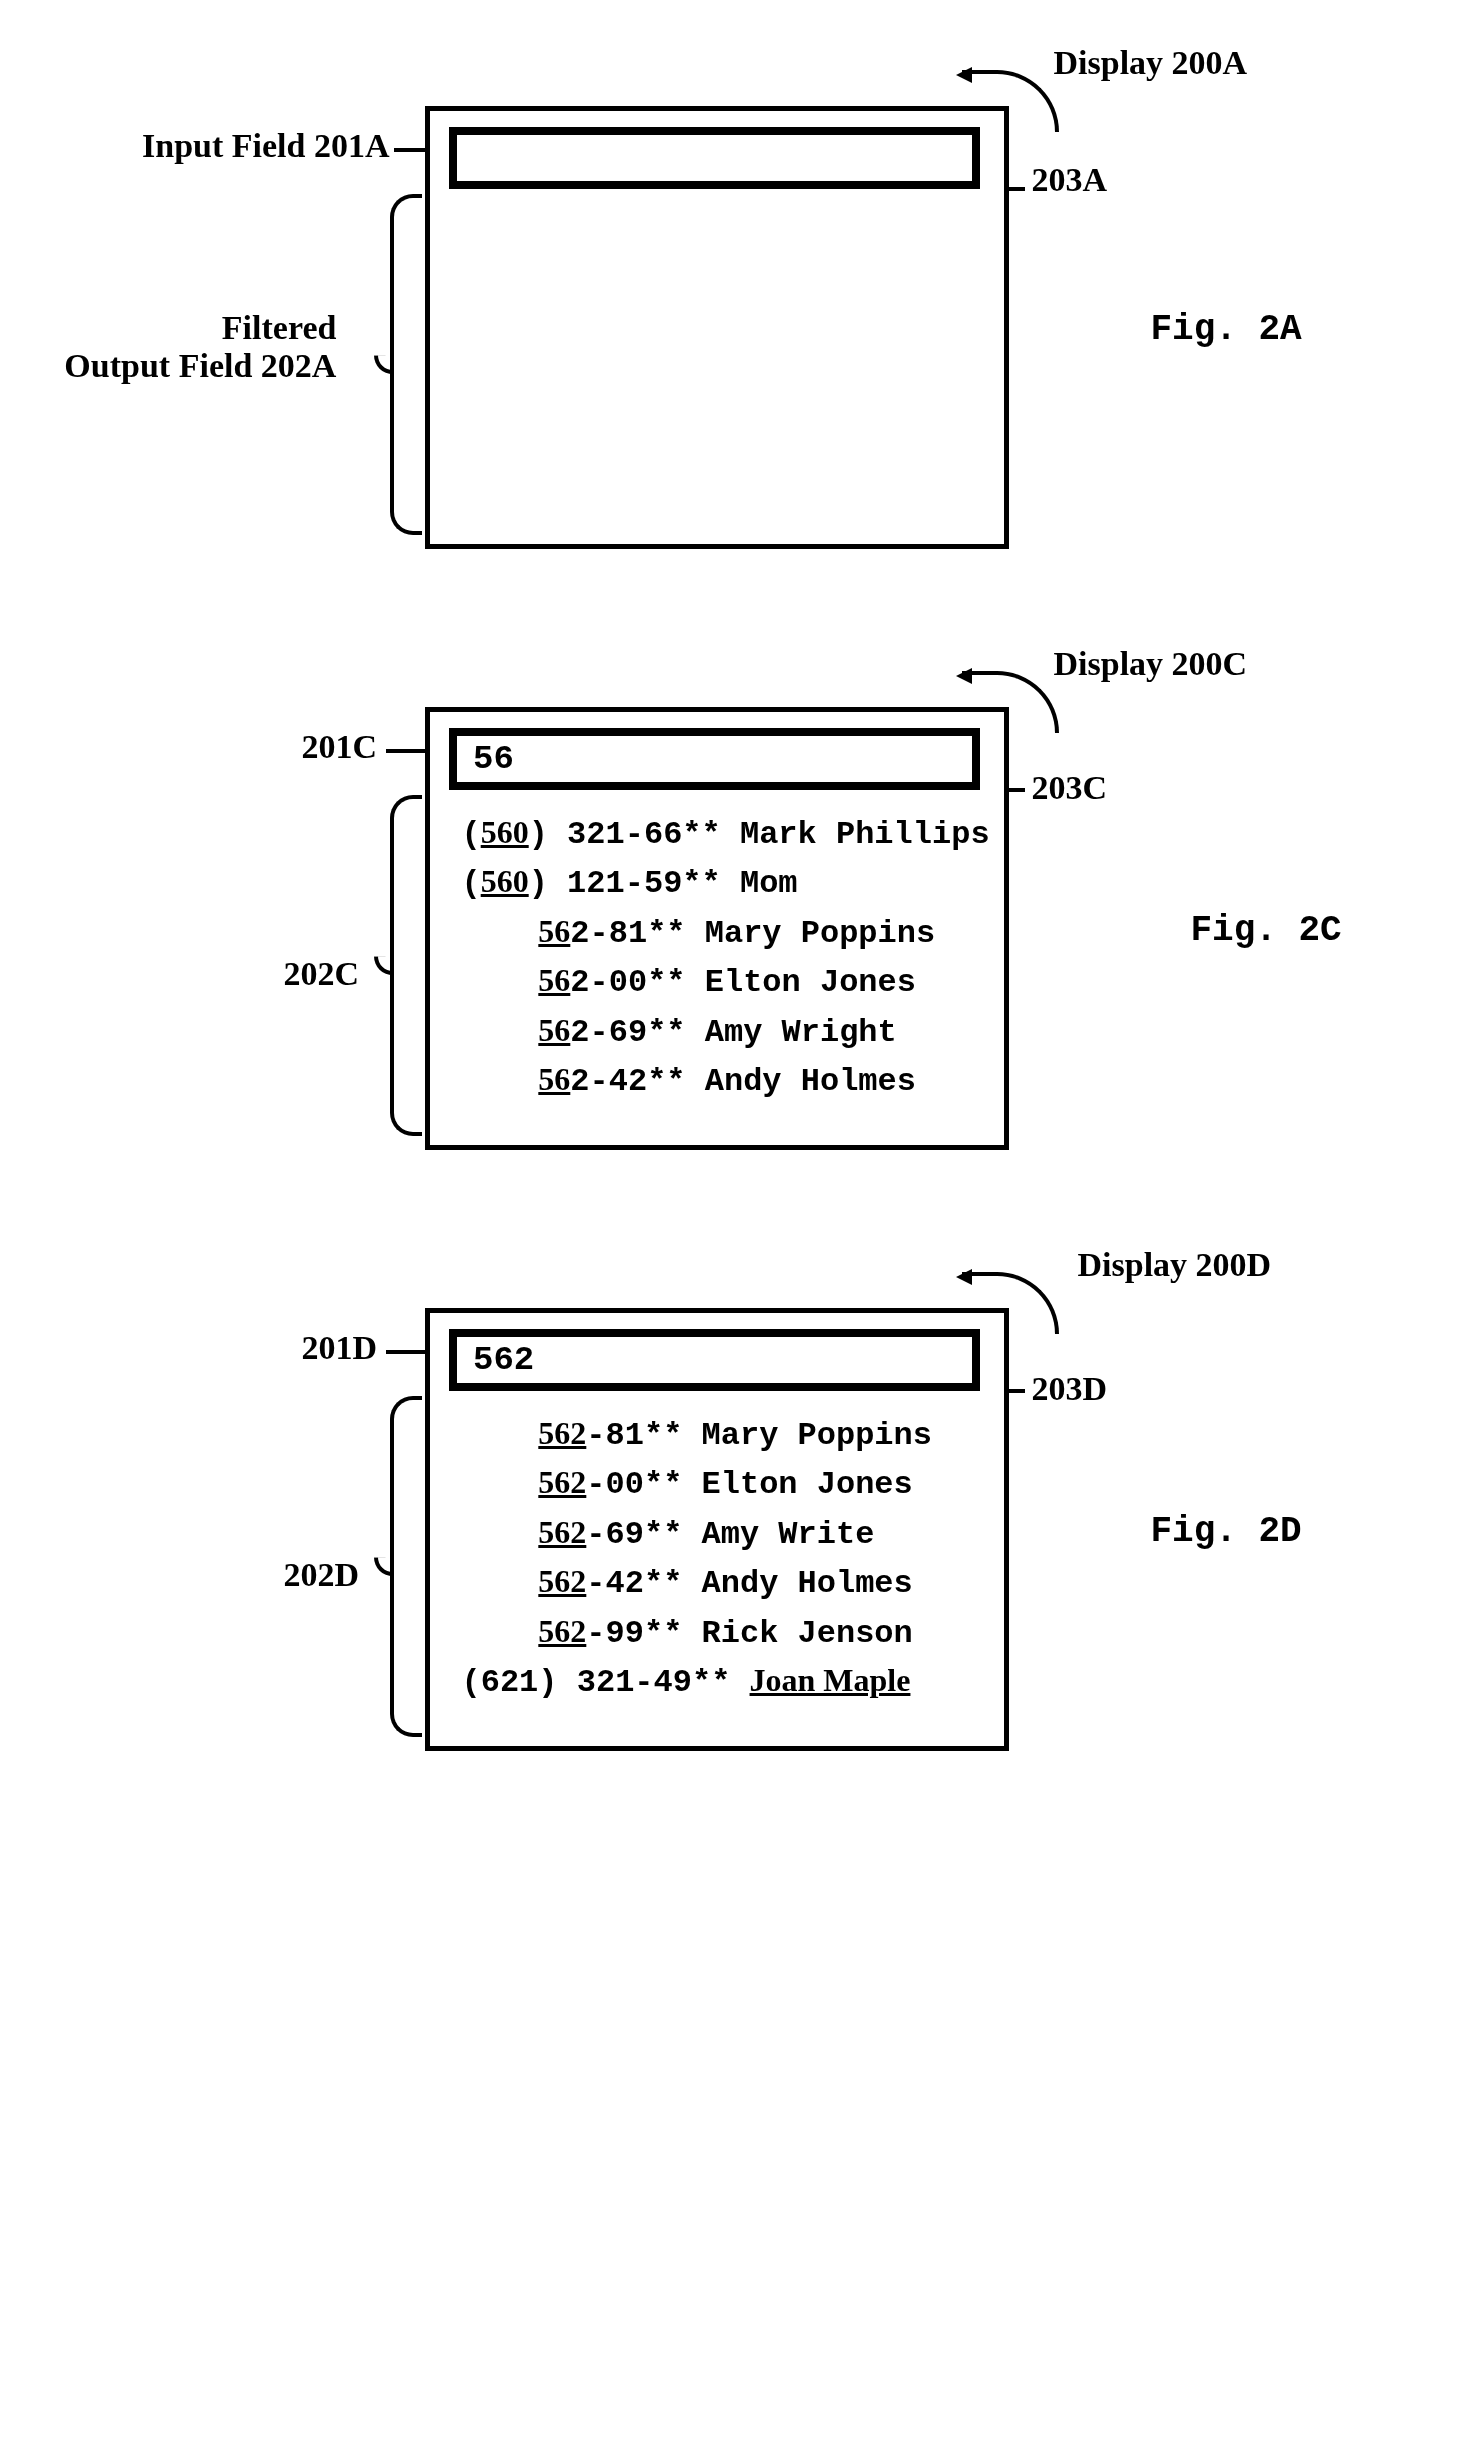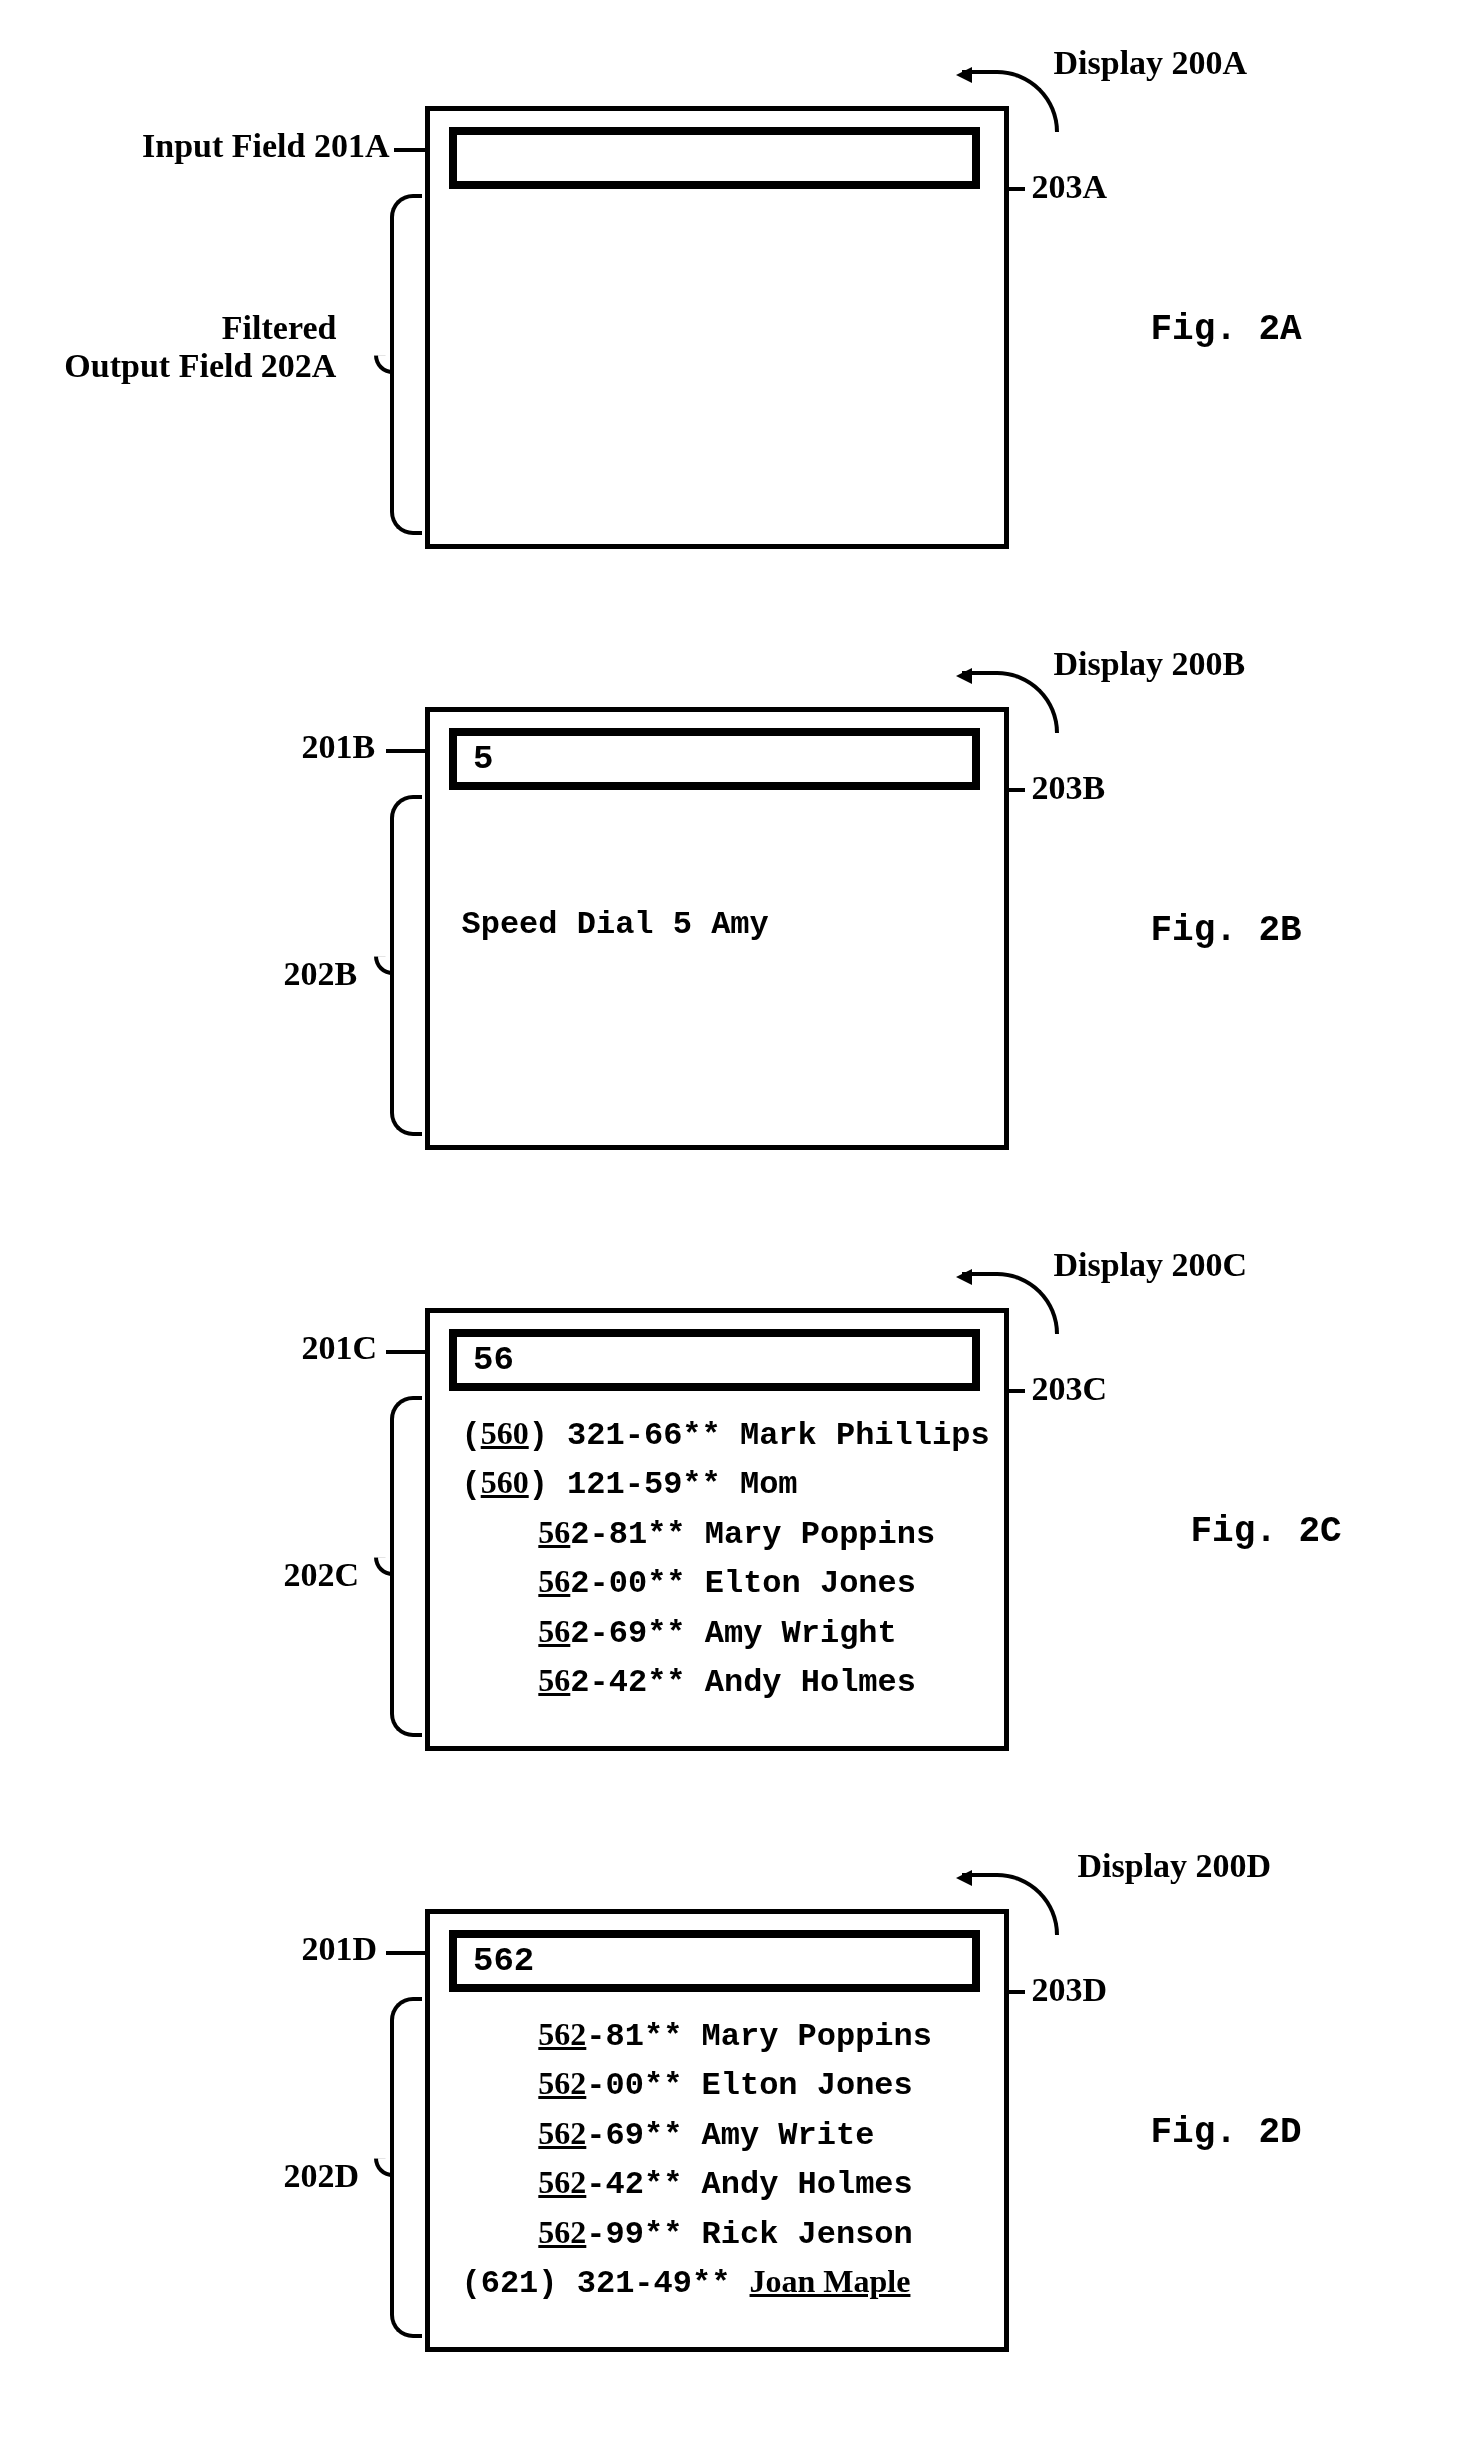--- a/index.html
+++ b/index.html
@@ -130,55 +130,31 @@
 
   <div class="lbl" style="left:62px; top:92px; text-align:right; width:292px;">Input Field 201A</div>
   <div class="leader" style="left:358px; top:113px; width:62px;"></div>
 
   <div class="lbl" style="left:8.9px; top:274px; width:292px; text-align:right; white-space:pre-line;">Filtered
 Output Field 202A</div>
   <div class="brace" style="left:354px; top:159px; height:341px;">
         <div class="tip"></div>
       </div>
 
-  <div class="lbl" style="left:996px; top:133px;text-align:right;">203A</div>
+  <div class="lbl" style="left:996px; top:126px;text-align:right;">203A</div>
   <div class="leader" style="left:945px; top:152px; width:44px;"></div>
 
   <div class="display-box">
     <div class="input-field"></div>
     <div class="output-list"></div>
   </div>
 
   <div class="fig-label" style="left:1115px; top:274px;">Fig. 2A</div>
 </div>
 
-<div class="fig">
-  <div class="lbl" style="left:1018px; top:8.9px;">Display 200B</div>
-  <div class="arc" style="left:926px; top:35px;"></div>
-
-  <div class="lbl" style="left:266px; top:92px;">201B</div>
-  <div class="leader" style="left:350px; top:113px; width:71px;"></div>
-
-  <div class="lbl" style="left:248px; top:319px;">202B</div>
-  <div class="brace" style="left:354px; top:159px; height:341px;">
-        <div class="tip"></div>
-      </div>
-
-  <div class="lbl" style="left:996px; top:133px;">203B</div>
-  <div class="leader" style="left:945px; top:152px; width:44px;"></div>
-
-  <div class="display-box">
-    <div class="input-field">5</div>
-    <div class="output-list">
-      <div>Speed Dial 5 Amy</div>
-    </div>
-  </div>
-
-  <div class="fig-label" style="left:1115px; top:274px;">Fig. 2B</div>
-</div>
 
 <div class="fig">
   <div class="lbl" style="left:1018px; top:8.9px;">Display 200C</div>
   <div class="arc" style="left:926px; top:35px;"></div>
 
   <div class="lbl" style="left:266px; top:92px;">201C</div>
   <div class="leader" style="left:350px; top:113px; width:71px;"></div>
 
   <div class="lbl" style="left:248px; top:319px;">202C</div>
   <div class="brace" style="left:354px; top:159px; height:341px;">

